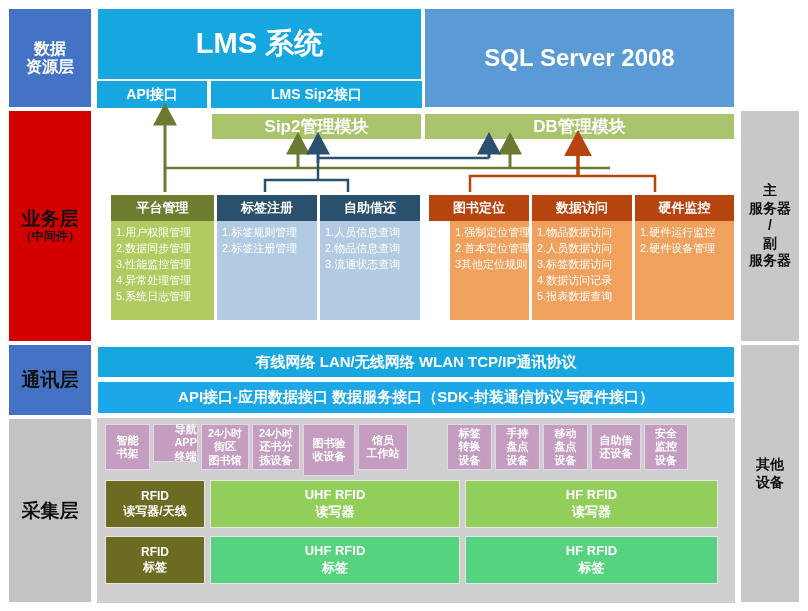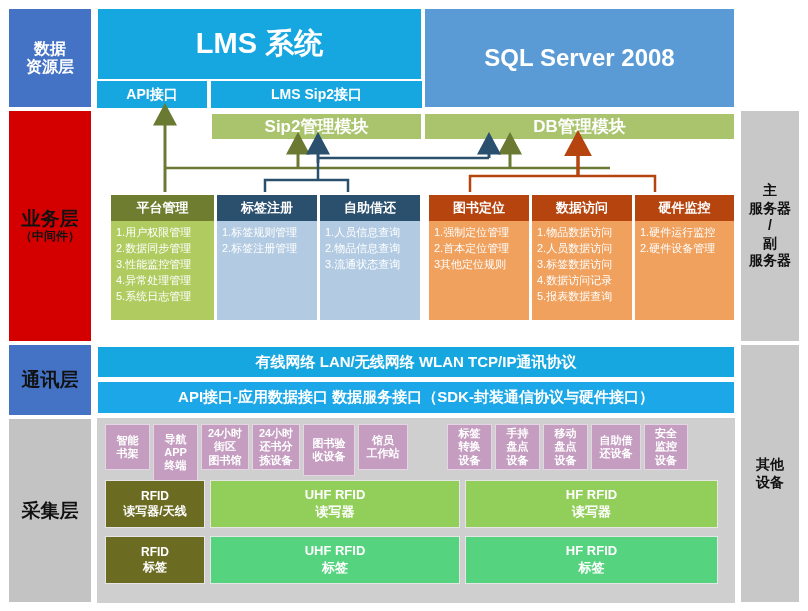--- a/index.html
+++ b/index.html
@@ -173,21 +173,21 @@
       <div class="abs biz" style="left: 319px; top: 194px; width: 102px; height: 117px;">
         <div class="biz-head b-head">自助借还</div>
         <div class="biz-body b-body" style="height: 91px;">
           <div>1.人员信息查询</div>
           <div>2.物品信息查询</div>
           <div>3.流通状态查询</div>
         </div>
       </div>
       <div class="abs biz" style="left: 428px; top: 194px; width: 102px; height: 117px;">
         <div class="biz-head o-head">图书定位</div>
-        <div class="biz-body o-body" style="height: 91px;">
+        <div class="biz-body o-body" style="height: 91px; margin-left: 21px;">
           <div>1.强制定位管理</div>
           <div>2.首本定位管理</div>
           <div>3其他定位规则</div>
         </div>
       </div>
       <div class="abs biz" style="left: 531px; top: 194px; width: 102px; height: 117px;">
         <div class="biz-head o-head">数据访问</div>
         <div class="biz-body o-body" style="height: 91px;">
           <div>1.物品数据访问</div>
           <div>2.人员数据访问</div>
@@ -215,21 +215,21 @@
   </div>
 
   <div class="abs acq-wrap" style="left:97px;top:418px;width:638px;height:185px;">
     <div id="devrow" style="position:relative;width:100%;height:58px;">
         <div class="abs dev ctr" style="left: 8px; top: 6px; width: 45px; height: 46px;">
           <div>
             <div>智能</div>
             <div>书架</div>
           </div>
         </div>
-        <div class="abs dev ctr" style="left: 56px; top: 6px; width: 45px; height: 57px;">
+        <div class="abs dev ctr" style="left: 56px; top: 6px; width: 45px; height: 38px; justify-content: flex-end;">
           <div>
             <div>导航</div>
             <div>APP</div>
             <div>终端</div>
           </div>
         </div>
         <div class="abs dev ctr" style="left: 104px; top: 6px; width: 48px; height: 46px;">
           <div>
             <div>24小时</div>
             <div>街区</div>

